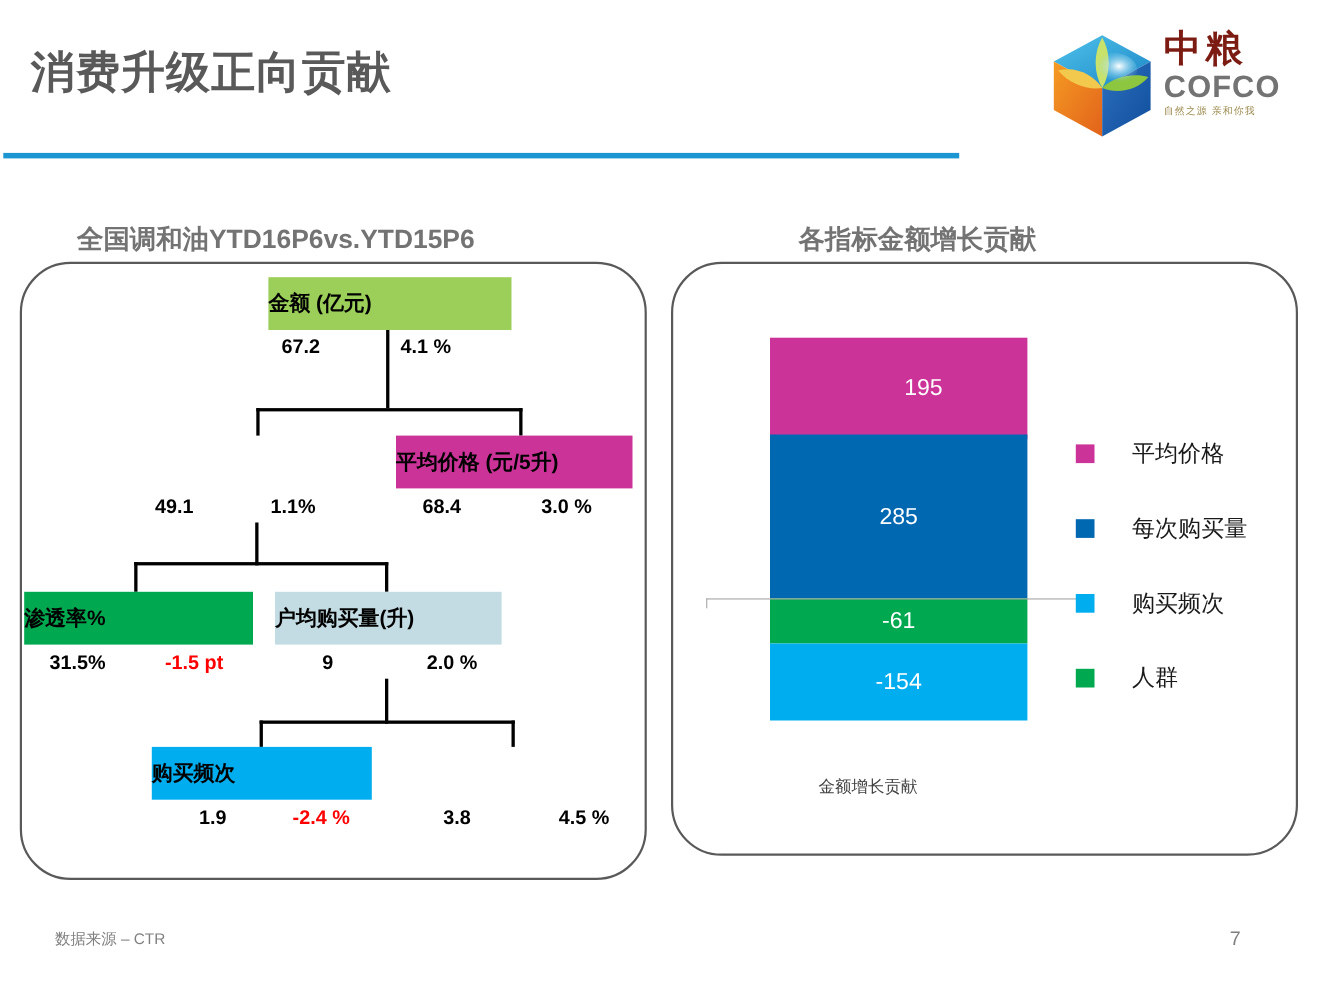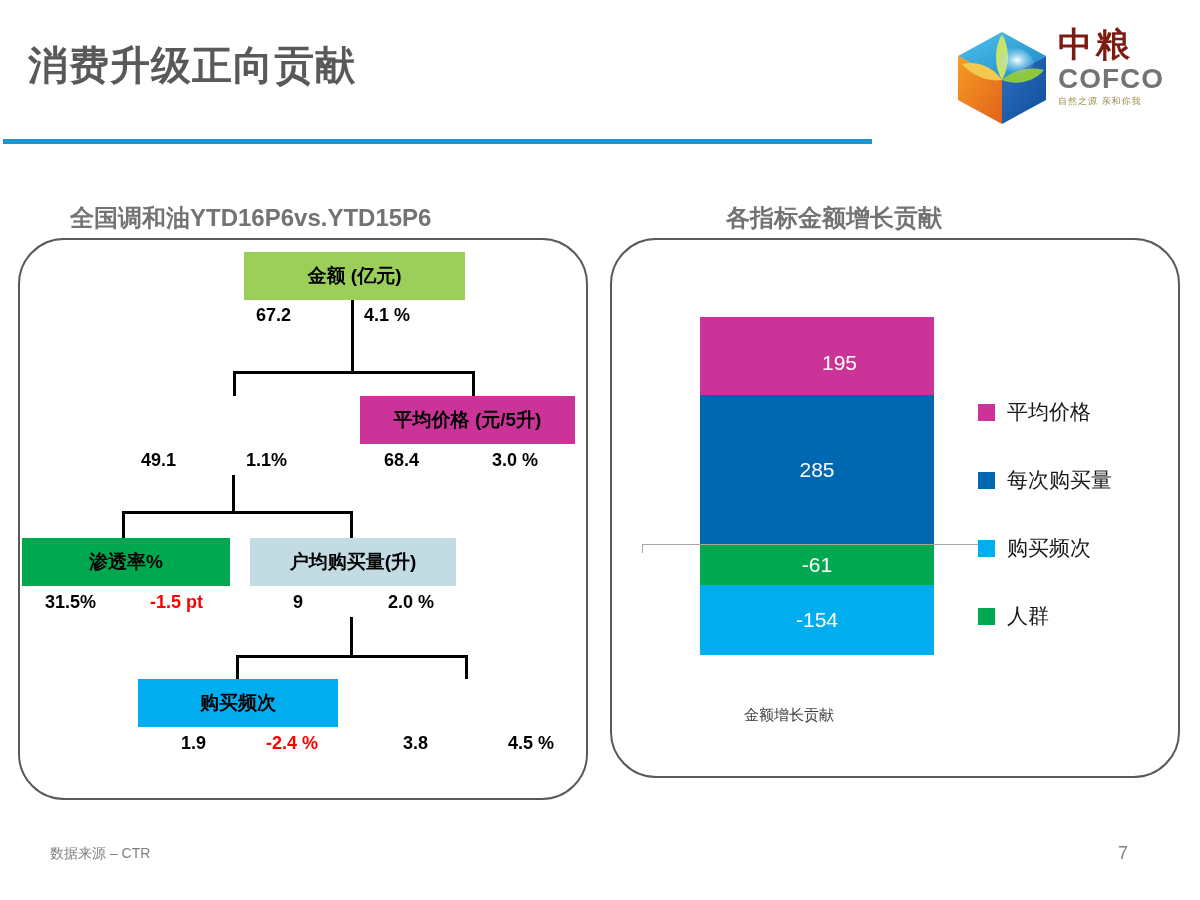--- a/index.html
+++ b/index.html
@@ -104,21 +104,20 @@
   }
   #panel-title-left  { left: 60px;  top: 203px; }
   #panel-title-right { left: 716px; top: 203px; }
 
   
   .node {
     position: absolute;
     box-sizing: border-box;
     display: flex;
     align-items: center;
-    justify-content: center;
     font-size: 19px;
     font-weight: bold;
     color: #000000;
     white-space: nowrap;
   }
   .vals {
     position: absolute;
     display: flex;
     font-size: 18px;
     font-weight: bold;
@@ -164,20 +163,21 @@
   .legend {
     position: absolute;
     left: 978px;
     top: 378px;
     width: 190px;
   }
   .legend-row {
     display: flex;
     align-items: center;
     height: 68px;
+    gap: 22px;
   }
   .legend-swatch {
     width: 17px;
     height: 17px;
     margin-right: 12px;
     flex: 0 0 auto;
   }
   .legend-label {
     font-size: 21px;
     color: #1a1a1a;
@@ -318,21 +318,21 @@
   </div>
 
   <div class="vals" style="left:403px; top:733px; width:200px;">
     <span class="v1" style="width:105px;">3.8</span>
     <span class="v2">4.5 %</span>
   </div>
 
   <div class="panel" id="panel-right"></div>
   <div class="panel-title" id="panel-title-right">各指标金额增长贡献</div>
 
-  <div class="bar-seg" style="top:317px; height:92px; background:#CC3399;padding-left:45px;">
+  <div class="bar-seg" style="top:307px; height:92px; background:#CC3399;padding-left:45px;">
     <span>195</span>
   </div>
   <div class="bar-seg" style="top:395px; height:149px; background:#0067B1;">
     <span>285</span>
   </div>
   <div class="bar-seg" style="top:544px; height:41px; background:#00A94F;">
     <span>-61</span>
   </div>
   <div class="bar-seg" style="top:585px; height:70px; background:#00AEEF;">
     <span>-154</span>

